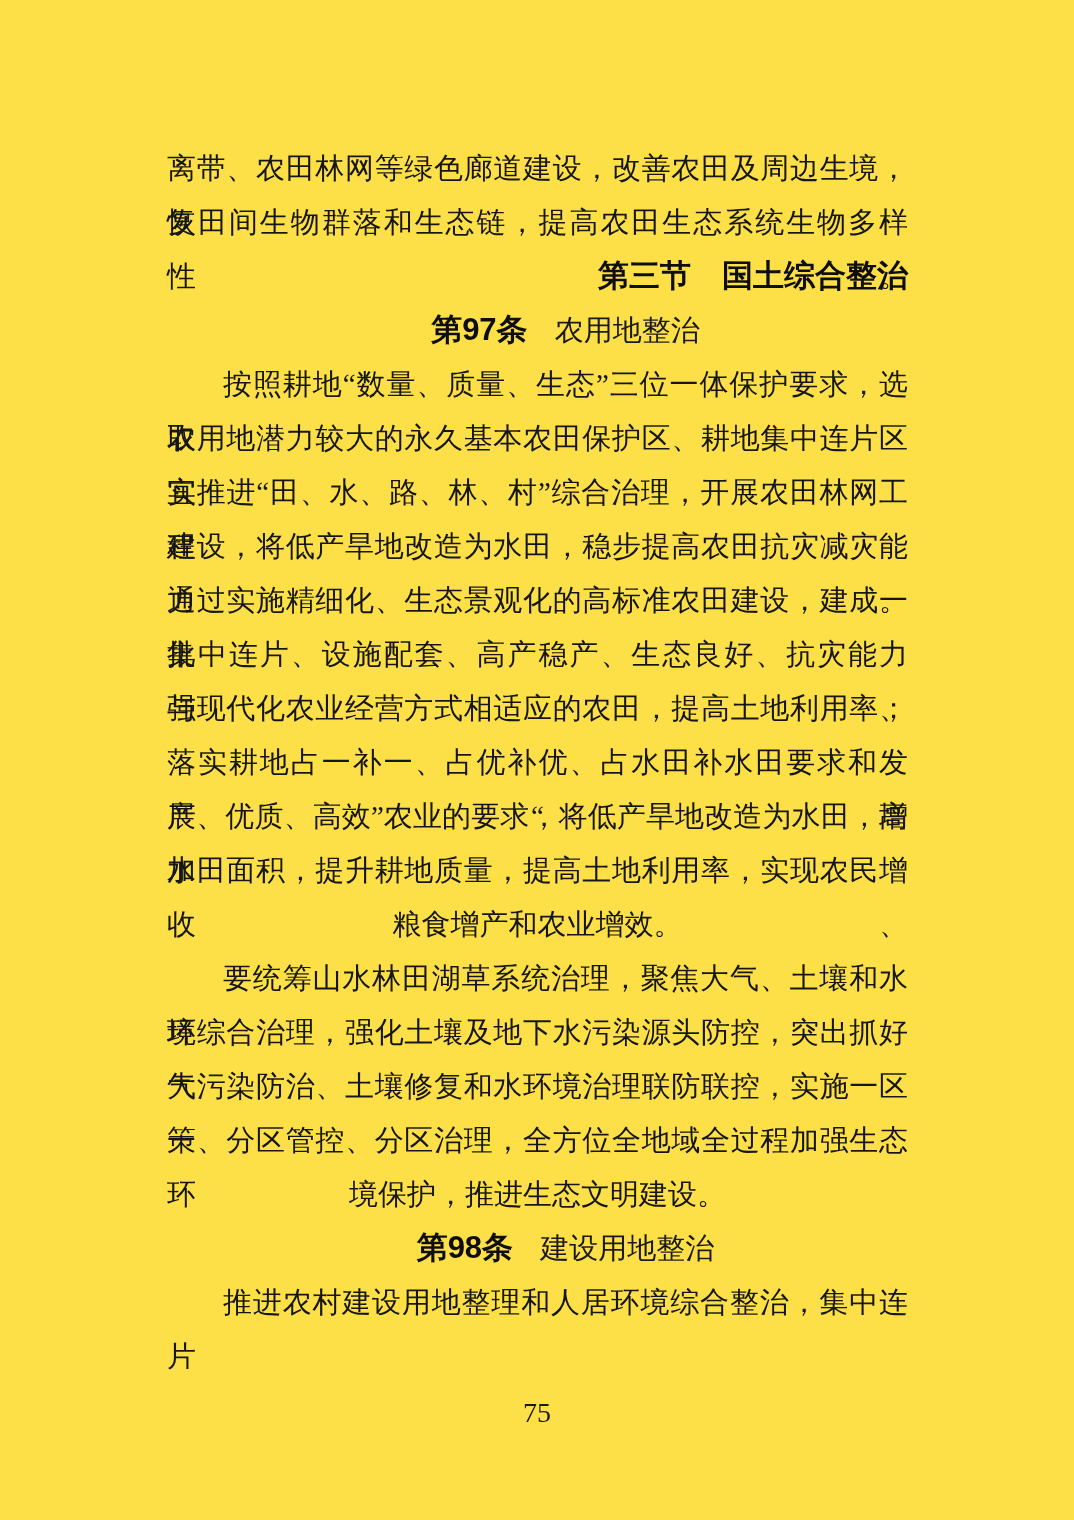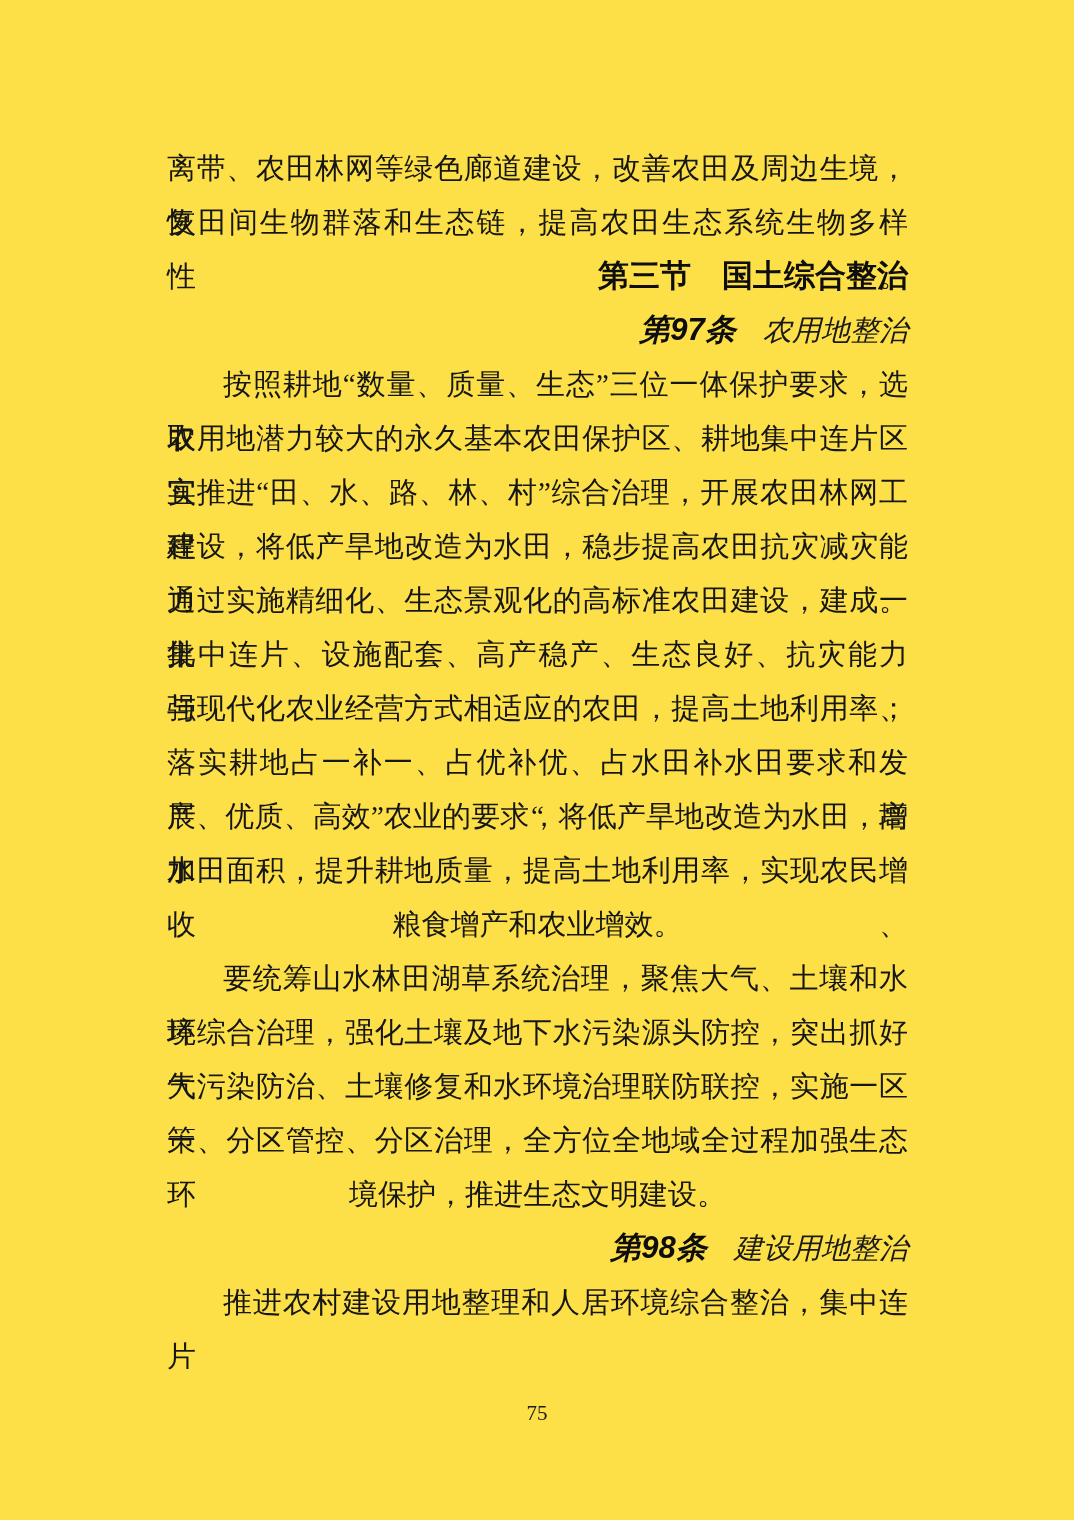--- a/index.html
+++ b/index.html
@@ -49,42 +49,41 @@
   .section-heading {
     text-align: right;
     font-family: "Liberation Sans", "DejaVu Sans", sans-serif;
     font-weight: 700;
     font-size: 31px;
     color: #0e0e0e;
   }
   
   .article {
     padding-left: 56px;
-    text-align: right;
-    font-style: italic;
+    text-align: center;
   }
   .article-num {
     font-family: "Liberation Sans", "DejaVu Sans", sans-serif;
     font-weight: 700;
     font-size: 31px;
     color: #0e0e0e;
   }
   .article-title {
     margin-left: 20px;
     font-size: 29px;
     font-weight: 400;
     color: #1a1a1a;
   }
   .page-number {
     position: absolute;
     top: 1400px;
     left: 0;
     width: 1074px;
     text-align: center;
-    font-size: 21px;
+    font-size: 28px;
     line-height: 26px;
     color: #1a1a1a;
   }
 </style>
 </head>
 <body>
 
 <div class="page">
   <div class="content">
 

